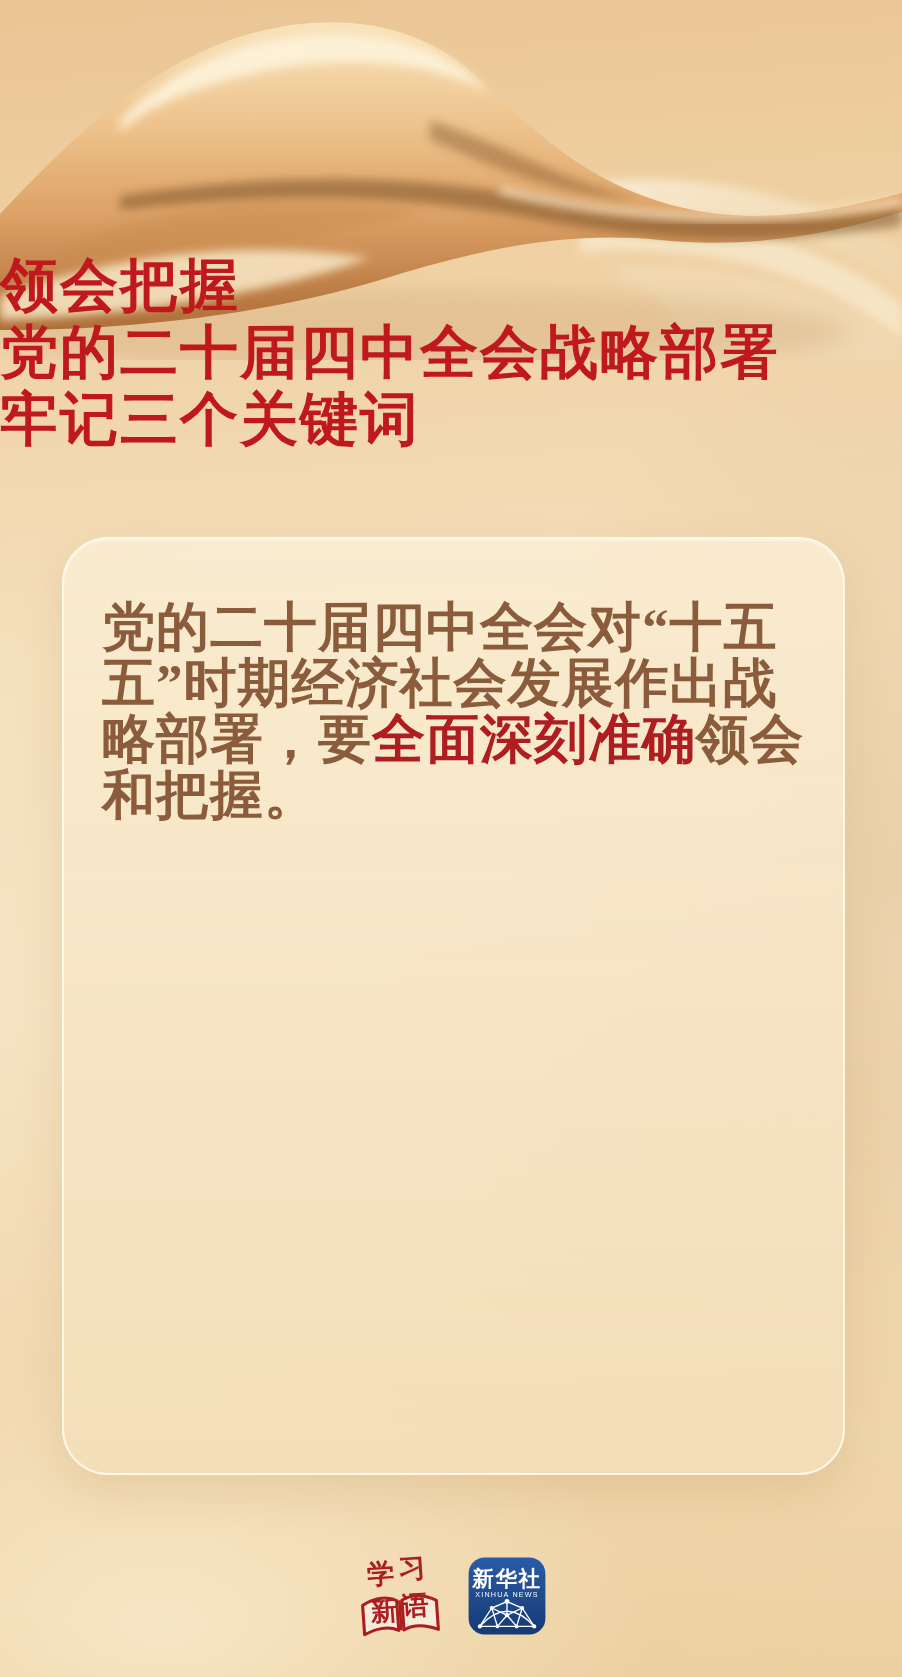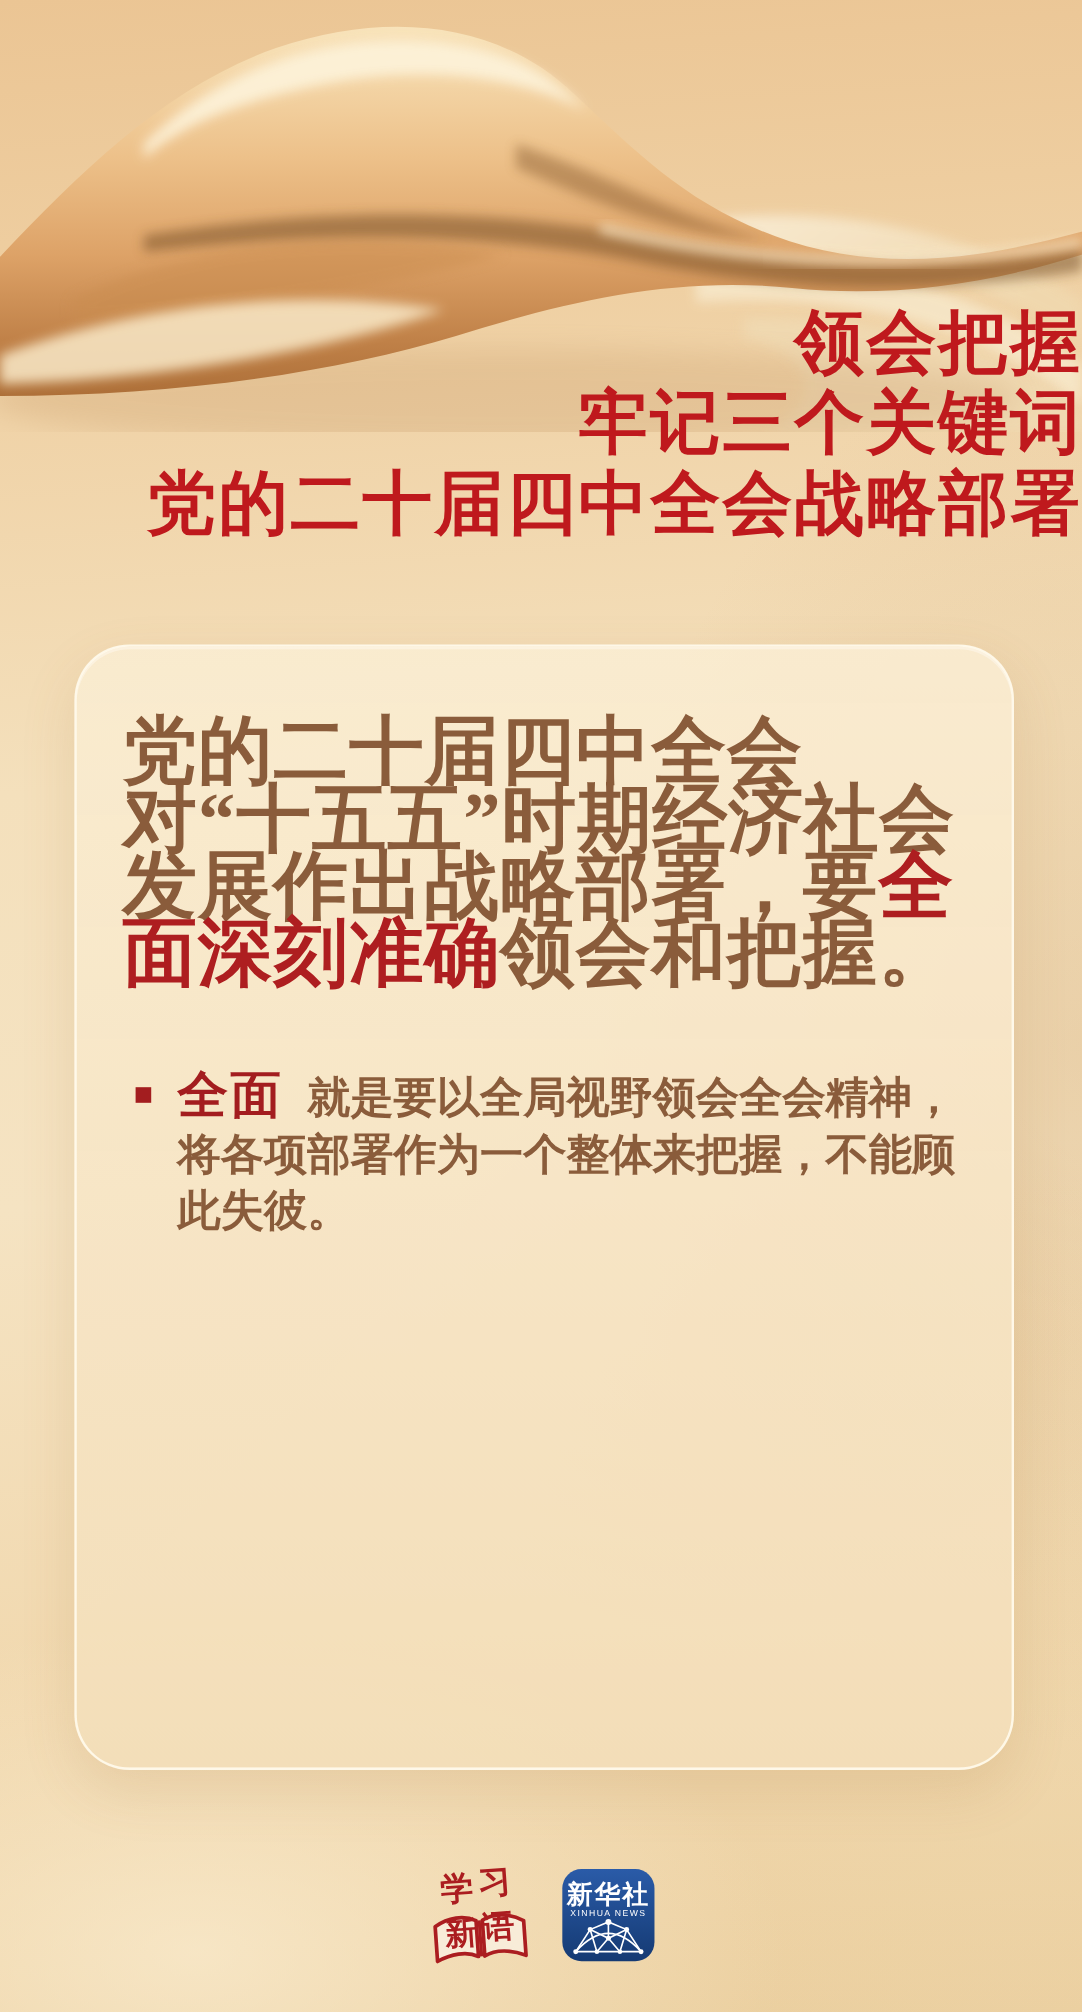--- a/index.html
+++ b/index.html
@@ -13,35 +13,35 @@
       radial-gradient(520px 720px at 96% 84%, rgba(238,214,170,0.45), transparent 60%),
       radial-gradient(760px 420px at 18% 97%, rgba(252,240,214,0.65), transparent 65%),
       radial-gradient(540px 420px at 72% 67%, rgba(214,170,112,0.18), transparent 60%),
       linear-gradient(176deg,#ebc594 0%,#efd0a3 16%,#f4e0bc 38%,#f5e3c2 58%,#f1d8ae 82%,#ebcf9f 100%);
   }
   .silk { position:absolute; left:0; top:0; width:902px; height:360px; display:block; }
 
   
   .title-block {
     position:absolute; left:0; top:252px; width:902px;
-    text-align:right; color:#bf191d; font-weight:700;
+    text-align:left; color:#bf191d; font-weight:700;
     font-size:58px; line-height:67px; letter-spacing:2px;
   }
 
   
   .card {
     position:absolute; left:62px; top:537px; width:783px; height:938px;
     border-radius:46px;
     border:2px solid rgba(255,250,236,0.92);
     background:linear-gradient(180deg, rgba(250,236,209,0.92) 0%, rgba(247,229,198,0.90) 50%, rgba(243,222,185,0.90) 100%);
     box-shadow:0 18px 44px rgba(170,120,60,0.16), inset 0 2px 0 rgba(255,255,255,0.35);
     padding:60px 36px 0 38px;
   }
   .intro {
-    width:706px; font-size:62px; line-height:56px; font-weight:700;
+    width:706px; font-size:53px; line-height:56px; font-weight:700;
     color:#8a5c3b; letter-spacing:1px; word-break:break-all;
     margin-bottom:68px;
   }
   .intro .hl { color:#ae1e20; }
 
   .bullet { position:relative; padding-left:46px; margin-bottom:28px; width:716px; }
   .marker {
     position:absolute; left:11px; top:15px; width:13px; height:13px;
     background:#a31d1f;
   }
@@ -95,31 +95,27 @@
     <path d="M120,196 C300,168 430,178 540,198 C650,218 760,230 902,206 L902,226 C760,248 640,240 530,218 C430,198 300,190 120,210 Z" fill="#6f4820" opacity="0.5" filter="url(#soft)"></path>
     <path d="M430,120 C520,150 560,180 640,200 C560,196 500,170 430,140 Z" fill="#7a4e24" opacity="0.4" filter="url(#soft)"></path>
     <path d="M120,120 C180,60 260,32 340,34 C420,36 460,62 488,92 C430,62 350,54 270,70 C200,84 150,104 120,132 Z" fill="#fdf3da" opacity="0.9" filter="url(#soft)"></path>
     <path d="M60,250 C160,200 300,190 420,212 C330,238 180,262 60,268 Z" fill="#c98c4f" opacity="0.5" filter="url(#soft)"></path>
     <path d="M0,296 C120,252 250,240 370,258 C280,290 140,316 0,320 Z" fill="#f9e9c8" opacity="0.85" filter="url(#soft)"></path>
     <path d="M500,190 C620,220 760,226 902,202" stroke="#fbeccd" stroke-width="7" fill="none" opacity="0.8" filter="url(#soft)"></path>
   </svg>
 
   <div class="title-block">
     <div>领会把握</div>
+    <div>党的二十届四中全会战略部署</div>
     <div>牢记三个关键词</div>
-    <div>党的二十届四中全会战略部署</div>
   </div>
 
   <div class="card">
     <p class="intro"><span>党的二十届四中全会对“十五五”时期经济社会发展作出战略部署，要</span><span class="hl">全面深刻准确</span><span>领会和把握。</span></p>
 
-    <div class="bullet">
-      <span class="marker"></span>
-      <div class="bullet-text"><span class="kw">全面</span><span>就是要以全局视野领会全会精神，将各项部署作为一个整体来把握，不能顾此失彼。</span></div>
-    </div>
 
 
   </div>
 
   <div class="footer">
 
     <svg class="logo" width="88" height="88" viewBox="0 0 100 100">
       <g transform="rotate(-4 50 50)">
         <path d="M8,58 C21,50 36,49 47,55 L47,89 C36,83 21,85 8,91 Z" fill="#f8ecd8" stroke="#ab1d20" stroke-width="3.5" stroke-linejoin="round"></path>
         <path d="M92,58 C79,50 64,49 53,55 L53,89 C64,83 79,85 92,91 Z" fill="#f8ecd8" stroke="#ab1d20" stroke-width="3.5" stroke-linejoin="round"></path>

